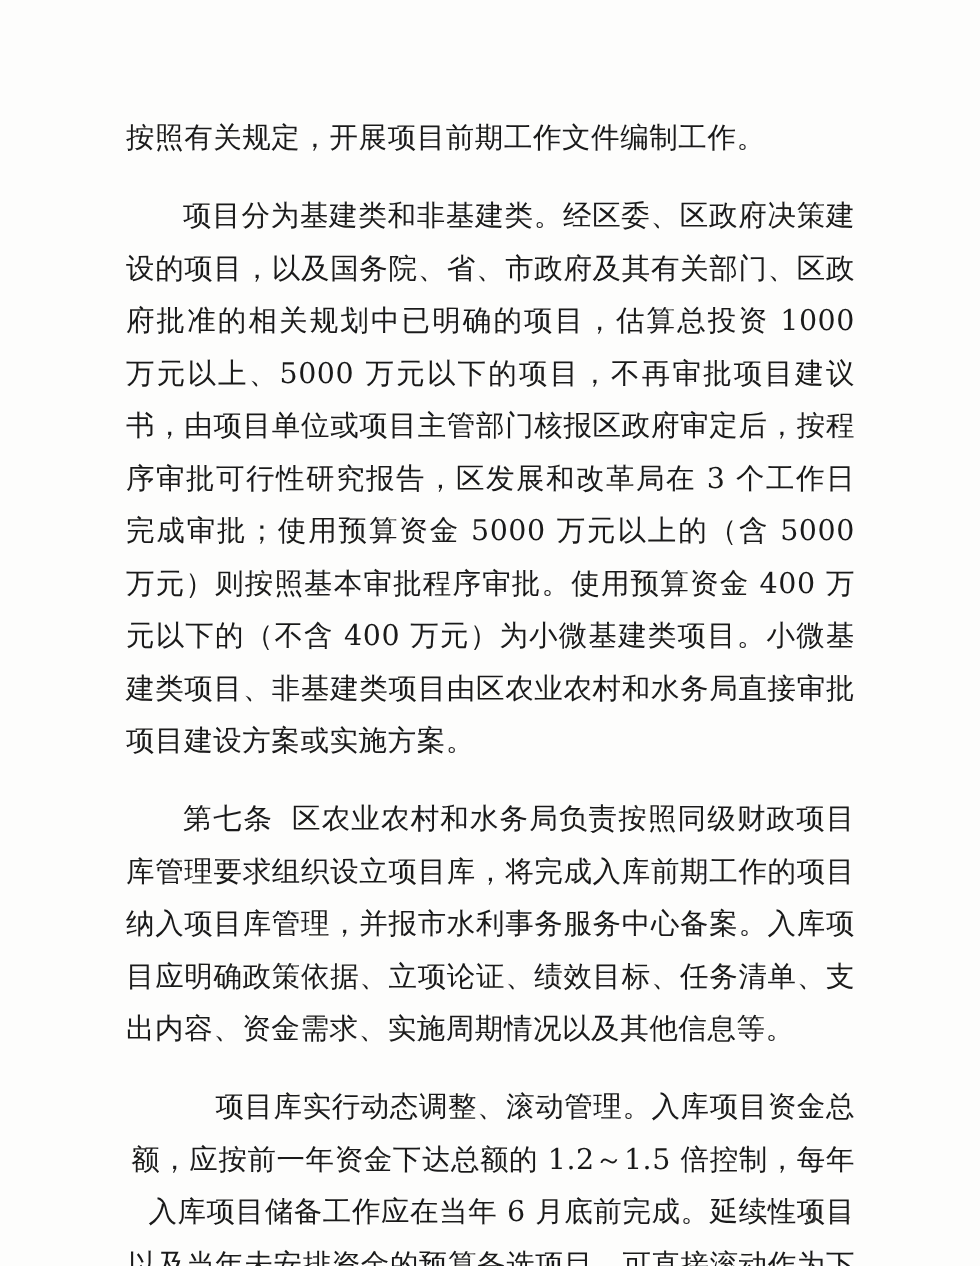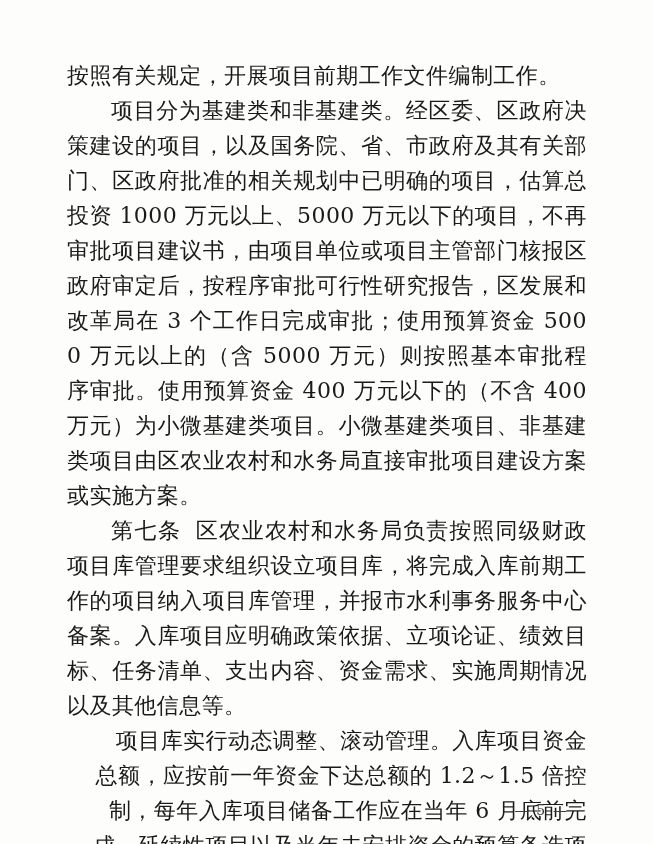--- a/index.html
+++ b/index.html
@@ -26,22 +26,22 @@
   }
 
   #text-body {
     position: absolute;
     left: 67px;
     top: 58px;
     width: 520px;
   }
 
   .para {
-    margin: 0;
-    font-size: 22px;
+    margin: 17px;
+    font-size: 19px;
     line-height: 35px;
     text-align: justify;
     text-justify: inter-ideograph;
     text-indent: 2em;
     letter-spacing: 0.02em;
     color: #1a1a1a;
     font-family: "DejaVu Serif", "Liberation Serif", serif;
     word-break: break-all;
     -webkit-font-smoothing: antialiased;
   }

